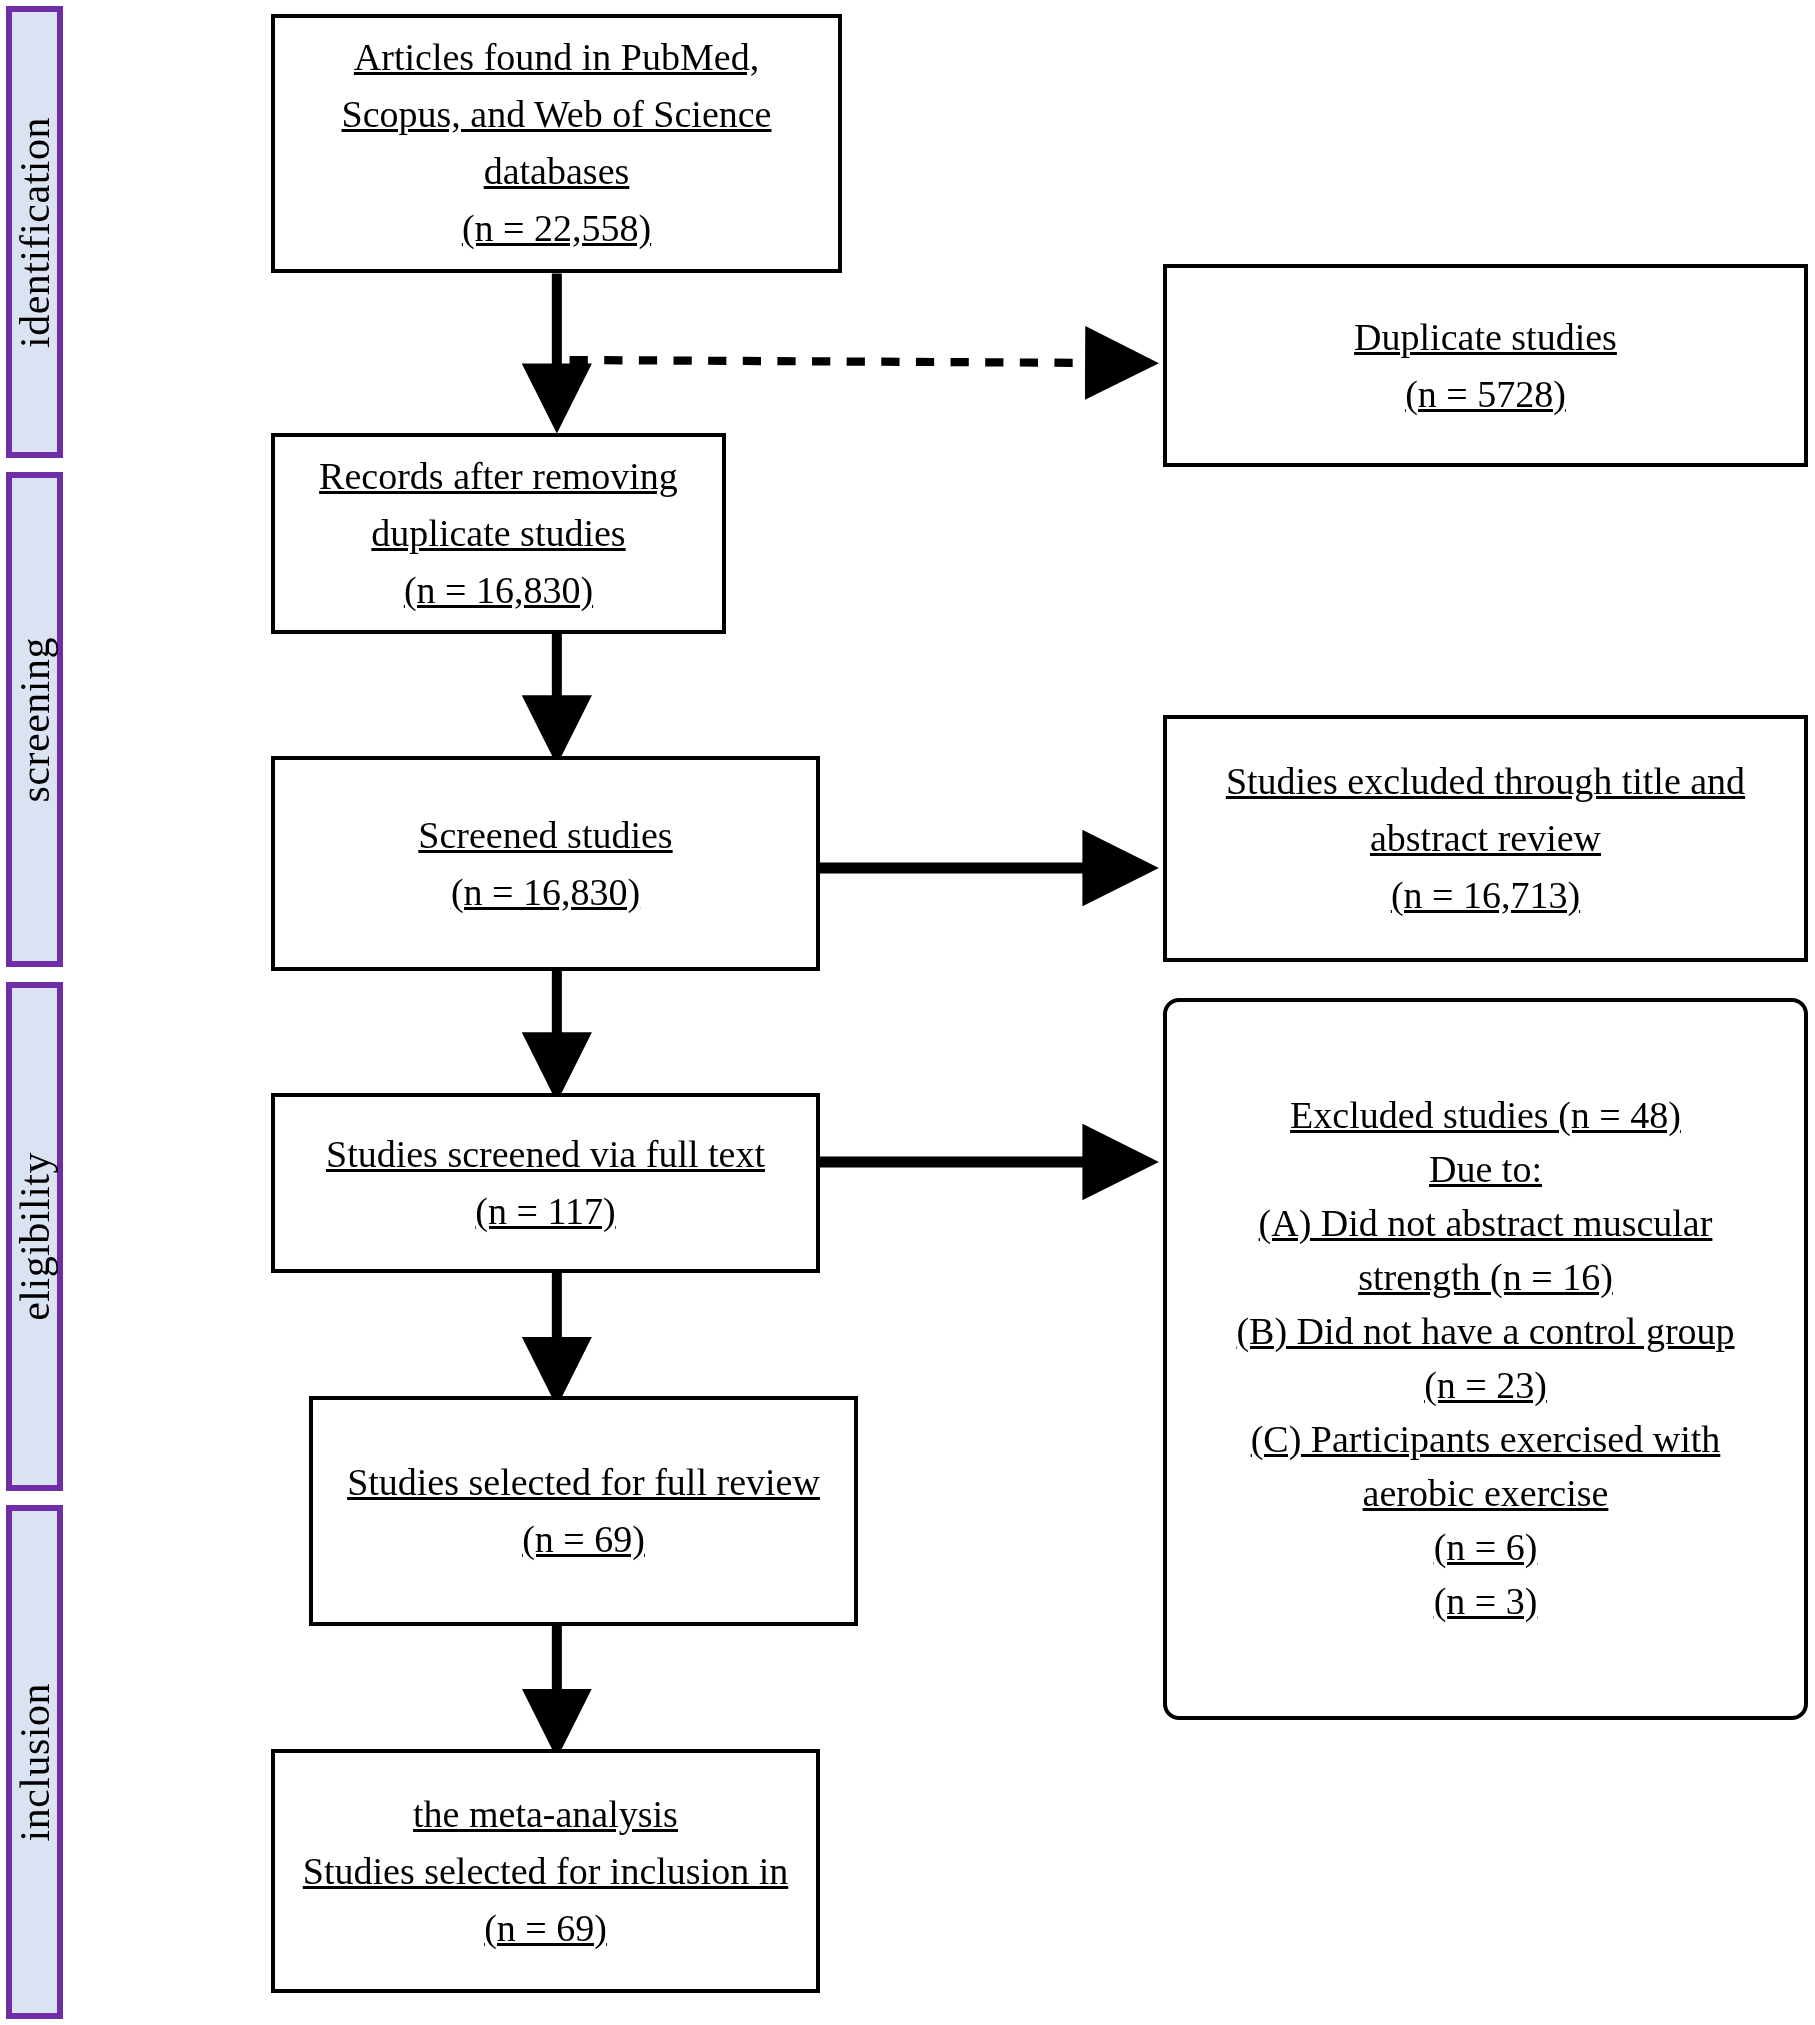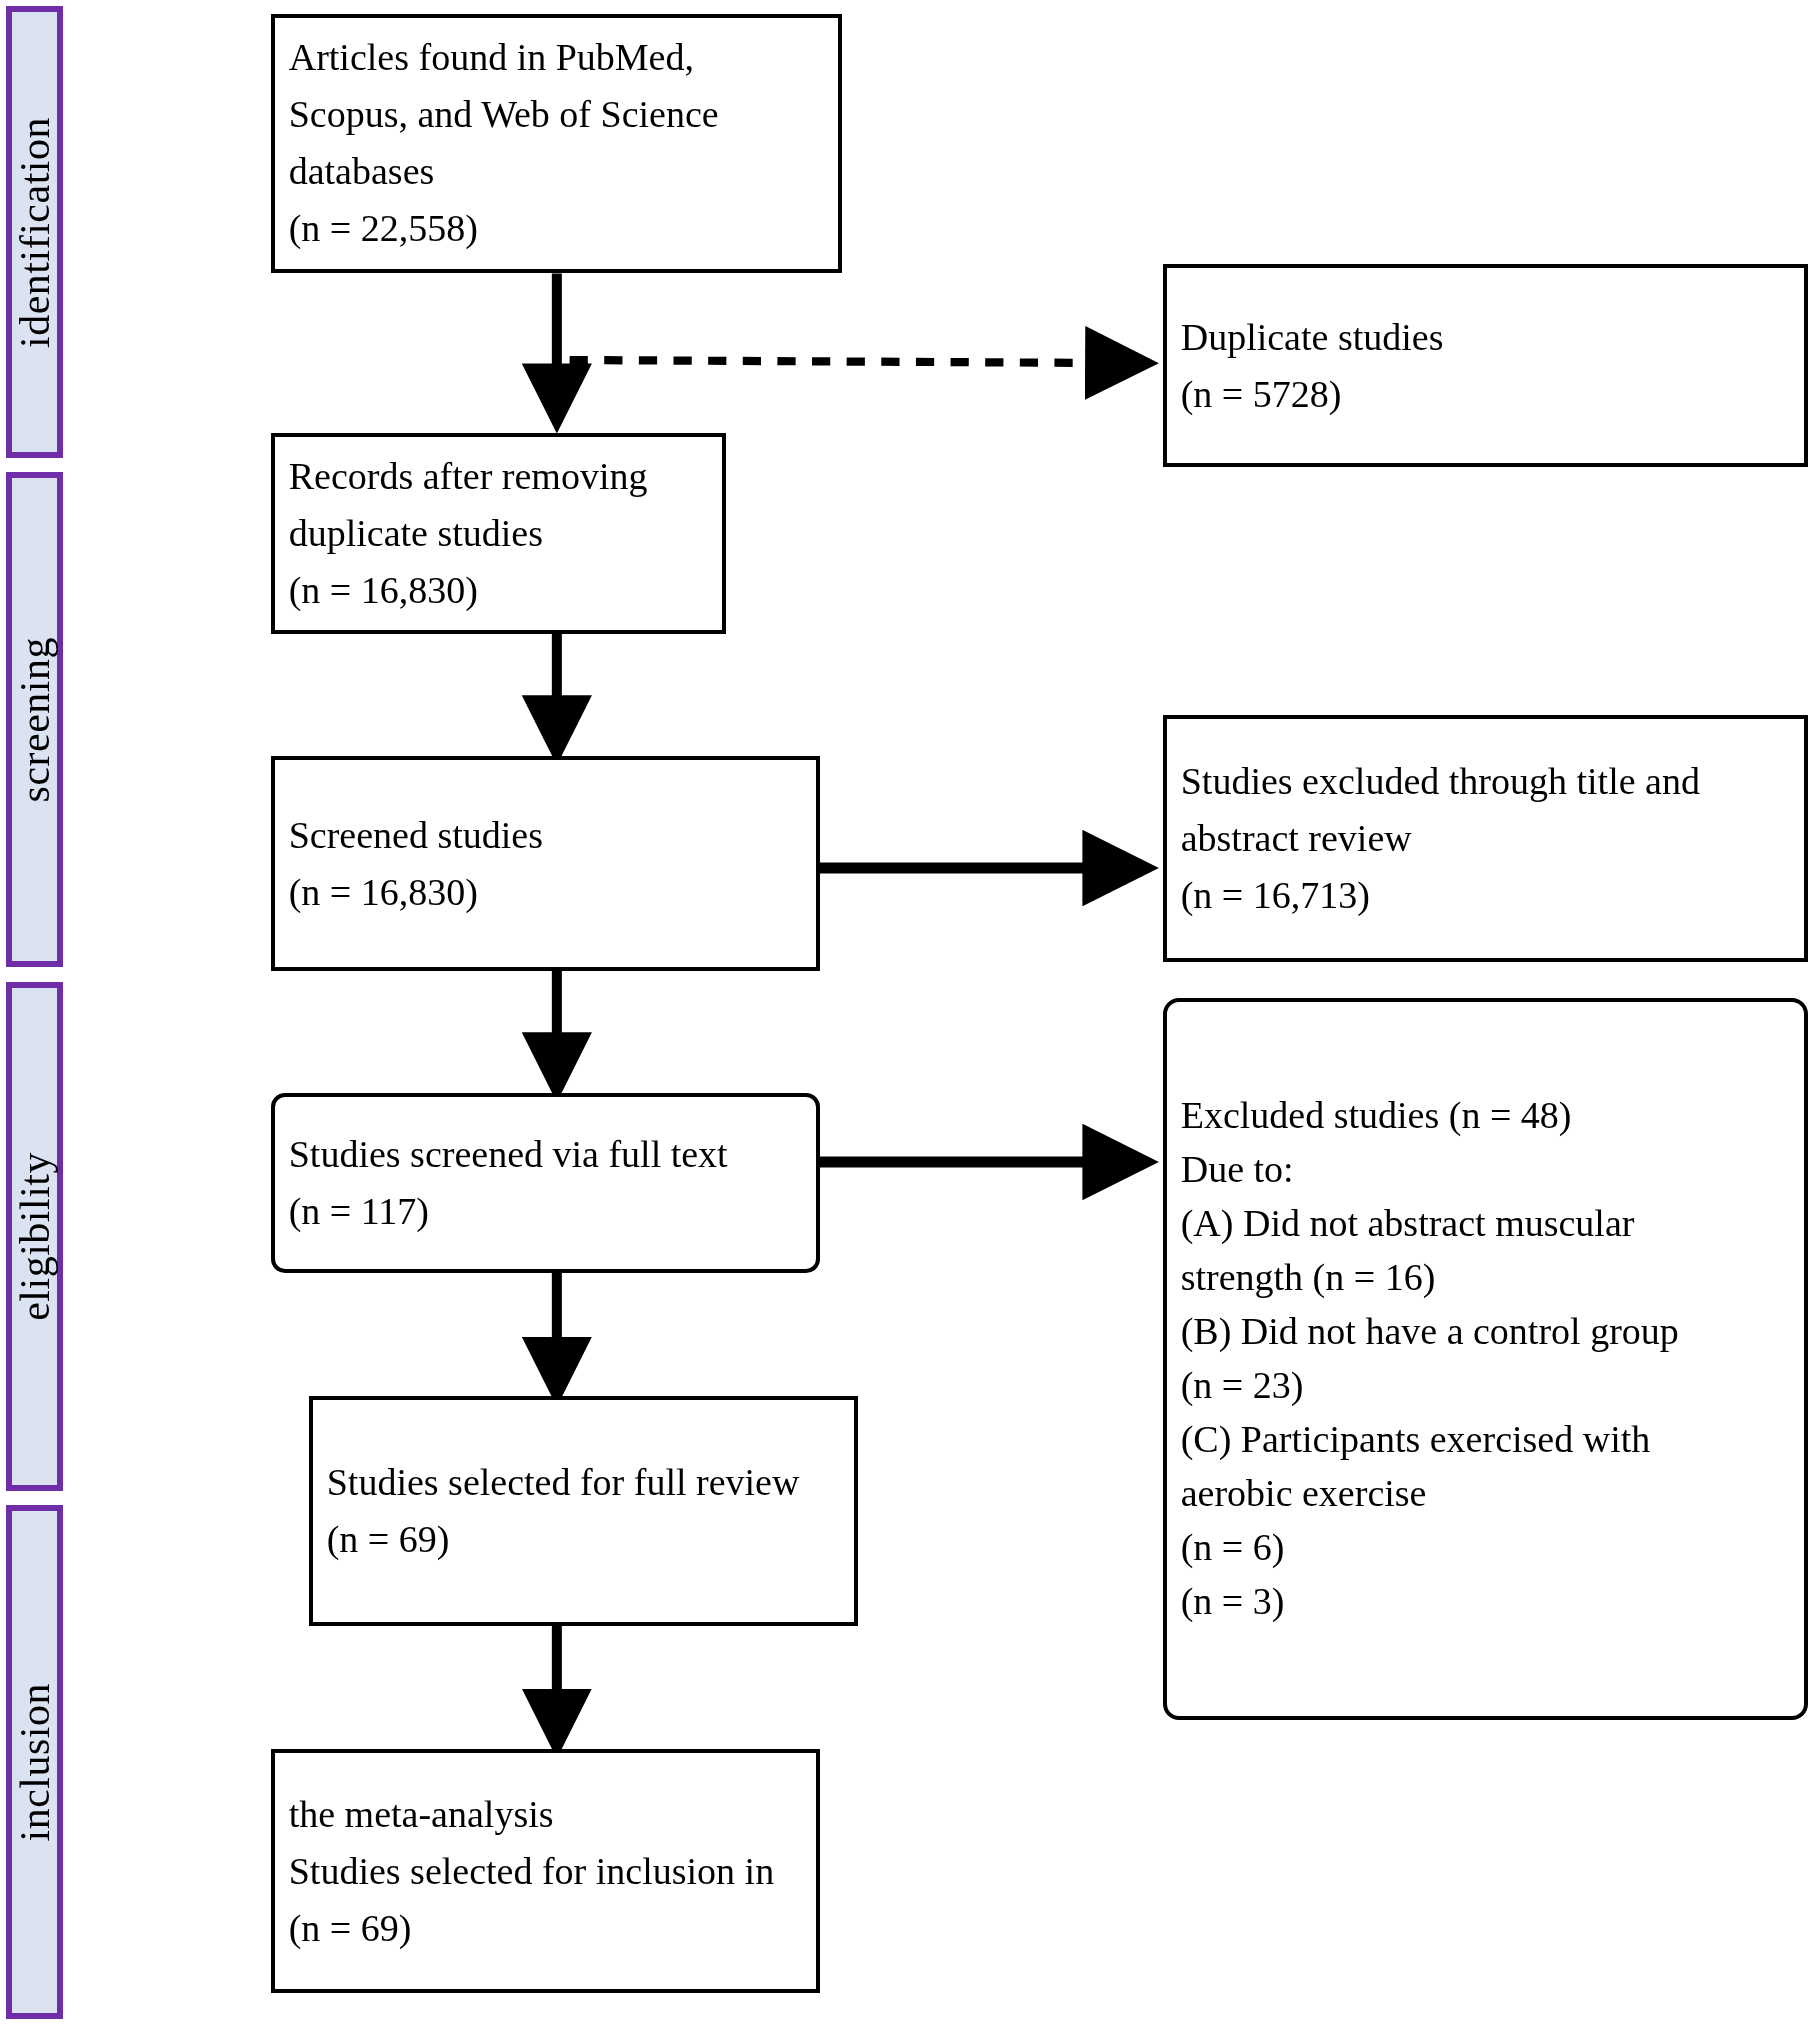--- a/index.html
+++ b/index.html
@@ -39,24 +39,25 @@
   }
 
   
   .box {
     position: absolute;
     box-sizing: border-box;
     background: #ffffff;
     border: 4.1px solid #000000;
     display: flex;
     flex-direction: column;
-    align-items: flex-start;
+    align-items: center;
     justify-content: center;
     text-align: center;
     padding: 6.4px 13.7px;
+    text-decoration: underline;
   }
   .box .line {
     font-size: 38px;
     line-height: 1.50;
     color: #000000;
     white-space: nowrap;
   }
   .box.tight .line { line-height: 1.42; }
 
   
@@ -128,21 +129,21 @@
     <div class="line">Records after removing</div>
     <div class="line">duplicate studies</div>
     <div class="line">(n = 16,830)</div>
   </div>
 
   <div class="box" style="left:271px; top:756px; width:549px; height:215px;">
     <div class="line">Screened studies</div>
     <div class="line">(n = 16,830)</div>
   </div>
 
-  <div class="box" style="left:271px; top:1093px; width:549px; height:180px;border-radius:14px;">
+  <div class="box" style="left:271px; top:1093px; width:549px; height:180px;">
     <div class="line">Studies screened via full text</div>
     <div class="line">(n = 117)</div>
   </div>
 
   <div class="box" style="left:271px; top:1396px; width:549px; height:230px;margin-left:38px;">
     <div class="line">Studies selected for full review</div>
     <div class="line">(n = 69)</div>
   </div>
 
   <div class="box" style="left:271px; top:1749px; width:549px; height:244px;">

